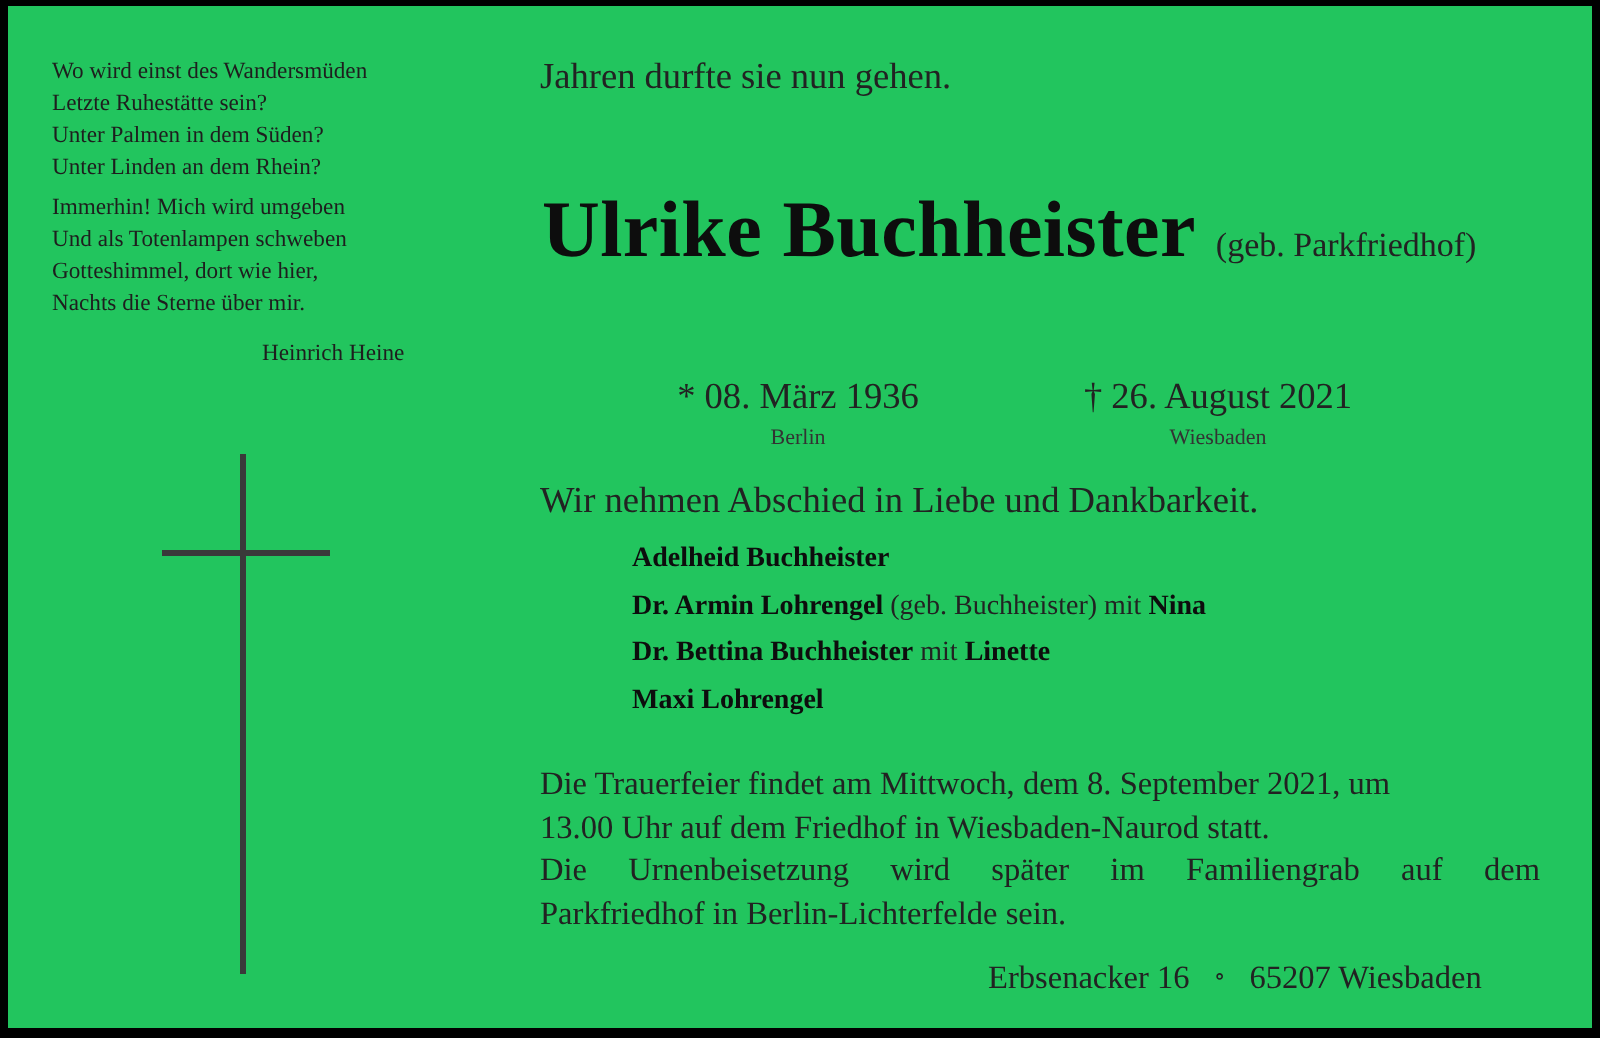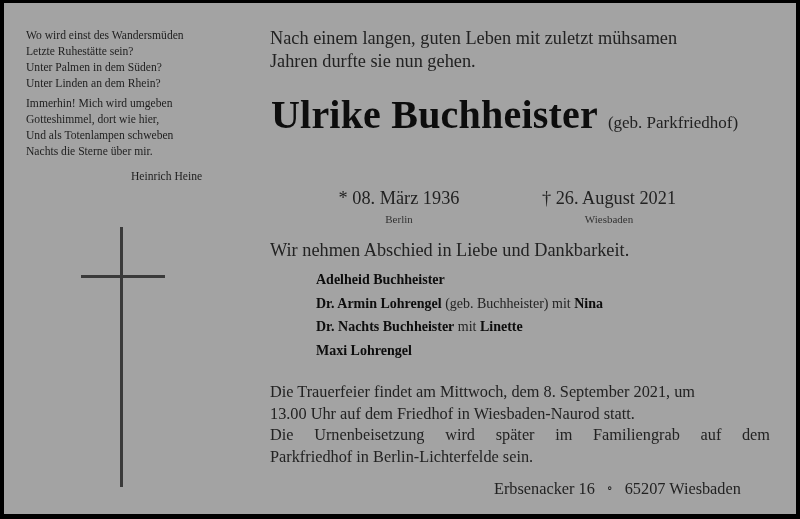--- a/index.html
+++ b/index.html
@@ -1,19 +1,19 @@
 <!DOCTYPE html>
 <html><head>
   <meta charset="utf-8">
   <style>
     html, body { margin: 0; padding: 0; background: #000; }
     body { width: 800px; height: 519px; position: relative; overflow: hidden; }
     .page {
       position: absolute; left: 4px; top: 3px; width: 792px; height: 511px;
-      background: #a3a3a3; color: #1c1c1c;
+      background: #22c55e; color: #1c1c1c;
       font-family: "Liberation Serif", "DejaVu Serif", serif;
     }
     .abs { position: absolute; white-space: nowrap; }
 
     
     .poem { left: 22px; top: 25px; font-size: 11.6px; line-height: 16px; color: #1e1e1e; }
     .poem .stanza2 { margin-top: 4px; }
     .poem .line { display: block; }
     .poem-author { left: 127px; top: 167px; font-size: 11.6px; color: #1e1e1e; }
 
@@ -60,34 +60,33 @@
 
   <div class="abs poem">
     <div>
       <span class="line">Wo wird einst des Wandersmüden</span>
       <span class="line">Letzte Ruhestätte sein?</span>
       <span class="line">Unter Palmen in dem Süden?</span>
       <span class="line">Unter Linden an dem Rhein?</span>
     </div>
     <div class="stanza2">
       <span class="line">Immerhin! Mich wird umgeben</span>
+      <span class="line">Und als Totenlampen schweben</span>
       <span class="line">Gotteshimmel, dort wie hier,</span>
-      <span class="line">Und als Totenlampen schweben</span>
       <span class="line">Nachts die Sterne über mir.</span>
     </div>
   </div>
   <div class="abs poem-author">Heinrich Heine</div>
 
   <div>
     <div class="cross-v"></div>
     <div class="cross-h"></div>
   </div>
 
   <div class="abs intro">
-    <span class="line">Nach einem langen, guten Leben mit zuletzt mühsamen</span>
     <span class="line">Jahren durfte sie nun gehen.</span>
   </div>
 
   <div class="abs name-wrap">
     <span class="name">Ulrike Buchheister</span><span class="maiden">(geb. Parkfriedhof)</span>
   </div>
 
   <div class="abs date-block birth">
     <span class="date">* 08. März 1936</span>
     <span class="place">Berlin</span>
@@ -102,21 +101,21 @@
   <div class="abs family">
     <span class="row">
       <b>Adelheid Buchheister</b>
     </span>
     <span class="row">
       <b>Dr. Armin Lohrengel</b>
       <span class="plain">(geb. Buchheister) mit</span>
       <b>Nina</b>
     </span>
     <span class="row">
-      <b>Dr. Nachts Buchheister</b>
+      <b>Dr. Bettina Buchheister</b>
       <span class="plain">mit</span>
       <b>Linette</b>
     </span>
     <span class="row">
       <b>Maxi Lohrengel</b>
     </span>
   </div>
 
   <div class="abs ceremony">
     <p>

